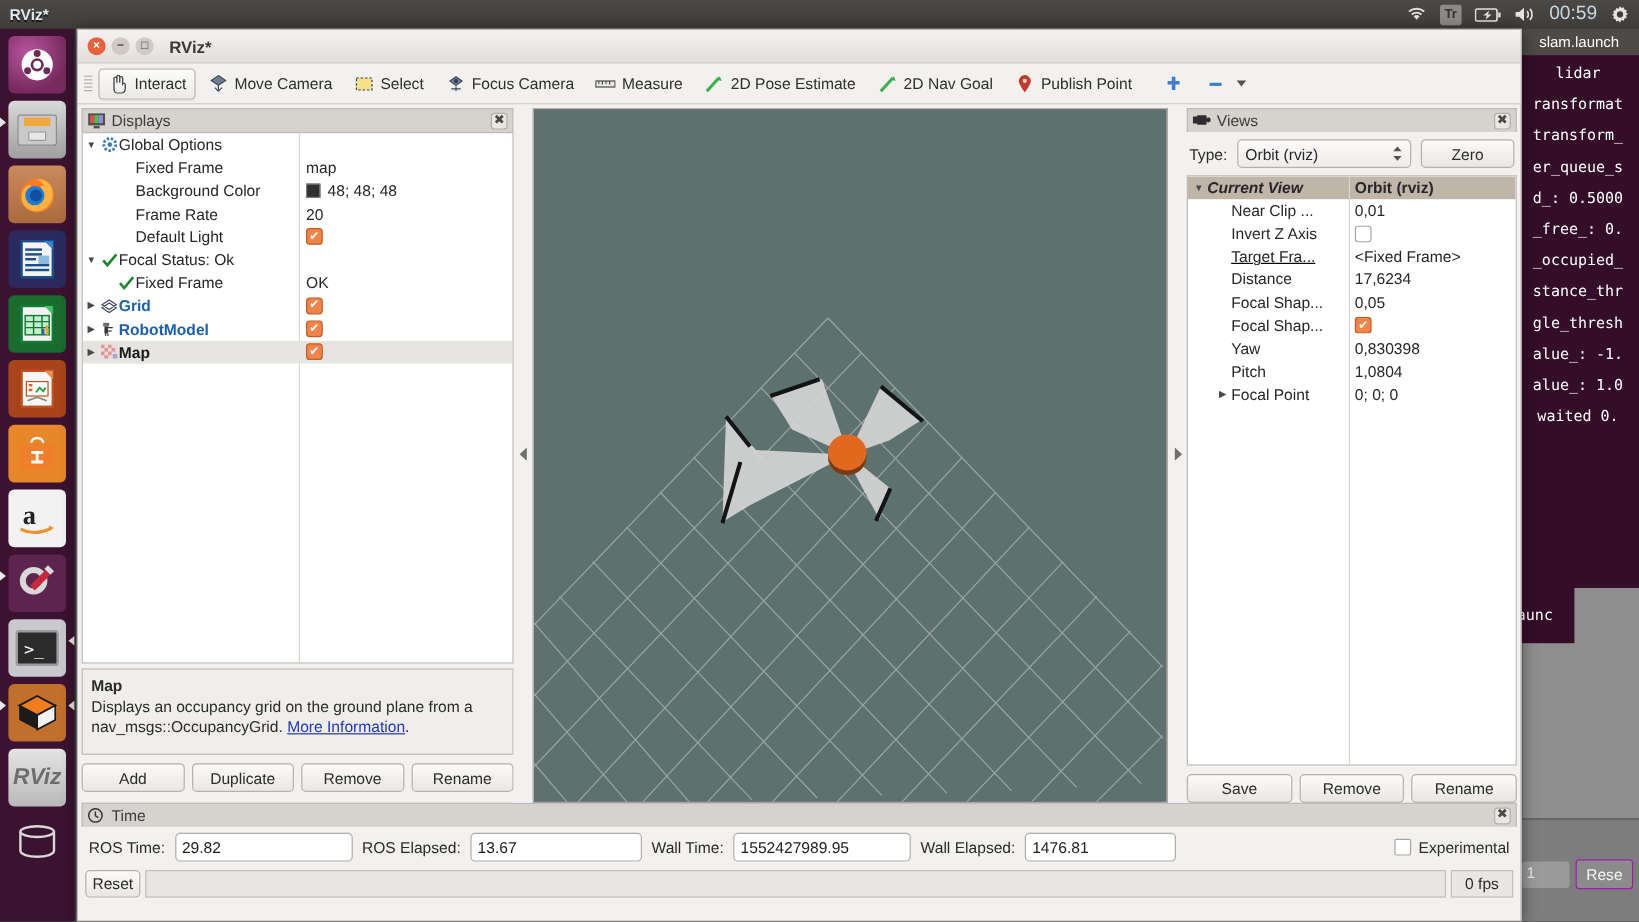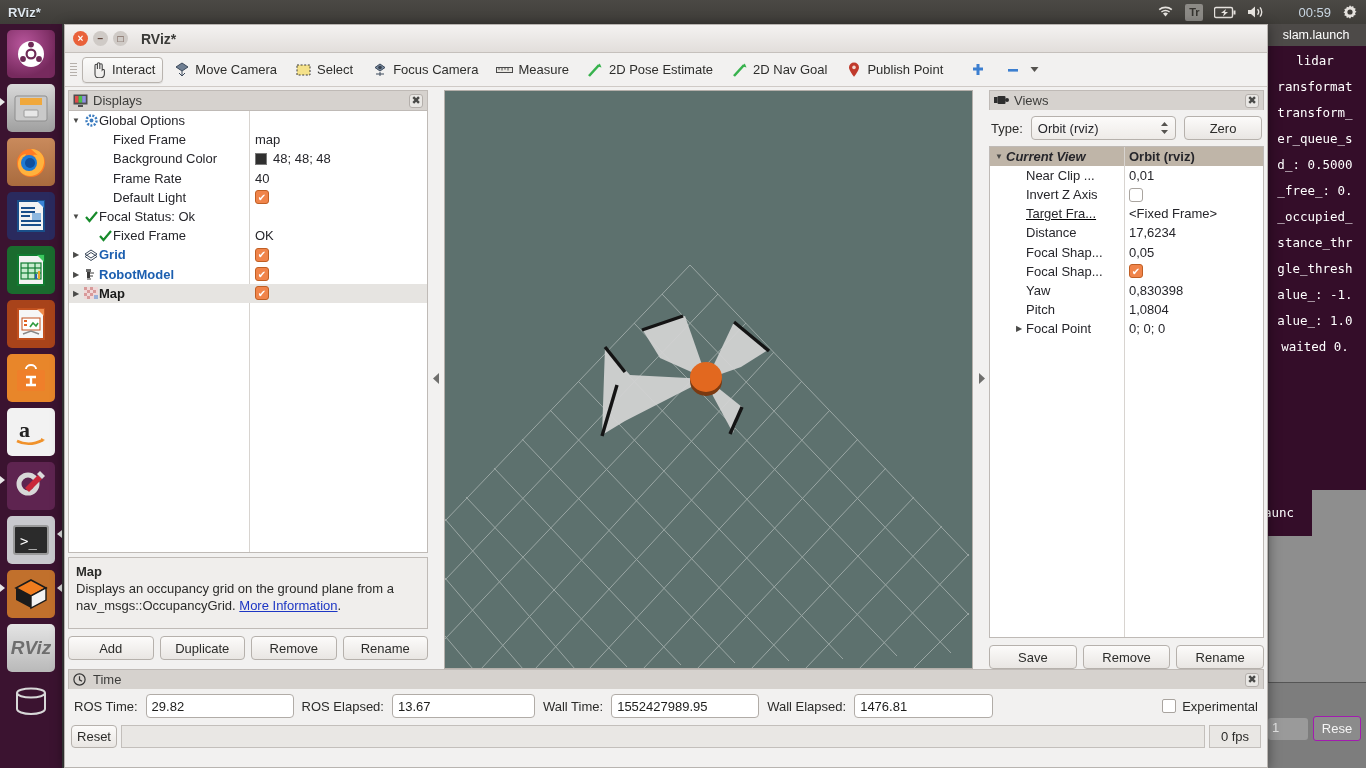--- a/index.html
+++ b/index.html
@@ -70,21 +70,21 @@
     margin-left: 8px; font-weight: bold; font-size: 13px; color: #dfe7ee;
     text-shadow: 0 1px 0 rgba(0,0,0,.6);
   }
   .top-right { margin-left: auto; display: flex; align-items: center; gap: 11px; padding-right: 8px; }
   .ti { display: flex; align-items: center; justify-content: center; color: #e5e2de; }
   .tr-box {
     width: 18px; height: 17px; background: #8c8a86; color: #35332f;
     font-size: 11px; font-weight: bold; display: flex; align-items: center;
     justify-content: center; border-radius: 2px;
   }
-  .clock { font-size: 13px; color: #c9d6e2; margin-left: 22px; }
+  .clock { font-size: 16px; color: #c9d6e2; }
 
   
   .launcher {
     position: absolute; left: 0; top: 24px; width: 62px; height: 744px;
     background: rgba(59, 16, 47, 0.93);
   }
   .li {
     position: relative; width: 48px; height: 48px; margin: 6px auto 0 auto;
     border-radius: 5px; overflow: hidden;
     display: flex; align-items: center; justify-content: center;
@@ -637,21 +637,21 @@
                   <span>48; 48; 48</span>
                 </div>
               </div>
               <div class="trow">
                 <div class="tw-name indent-1">
                   <span class="arrow"></span>
                   <span class="tico"></span>
                   <span class="tlabel">Frame Rate</span>
                 </div>
                 <div class="tw-val">
-                  <span>40</span>
+                  <span>20</span>
                 </div>
               </div>
               <div class="trow">
                 <div class="tw-name indent-1">
                   <span class="arrow"></span>
                   <span class="tico"></span>
                   <span class="tlabel">Default Light</span>
                 </div>
                 <div class="tw-val">
                   <span class="chk">✔</span>
@@ -948,21 +948,21 @@
       </div>
 
       <div class="time-row">
         <span class="time-lbl">ROS Time:</span>
         <div class="tinput" style="width:148px">29.82</div>
         <span class="time-lbl">ROS Elapsed:</span>
         <div class="tinput" style="width:143px">13.67</div>
         <span class="time-lbl">Wall Time:</span>
         <div class="tinput" style="width:148px">1552427989.95</div>
         <span class="time-lbl">Wall Elapsed:</span>
-        <div class="tinput" style="width:139px">1476.81</div>
+        <div class="tinput" style="width:126px">1476.81</div>
         <span style="margin-left:auto;display:flex;align-items:center;gap:6px">
           <span class="cbx-exp"></span>
           <span class="time-lbl">Experimental</span>
         </span>
       </div>
 
       <div class="status-row">
         <div class="reset-btn">Reset</div>
         <div class="status-bar"></div>
         <div class="fps-box">0 fps</div>

